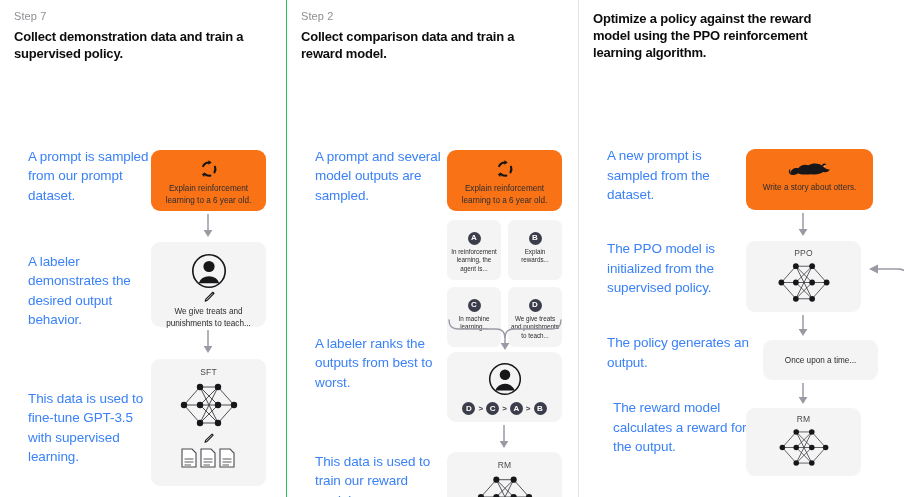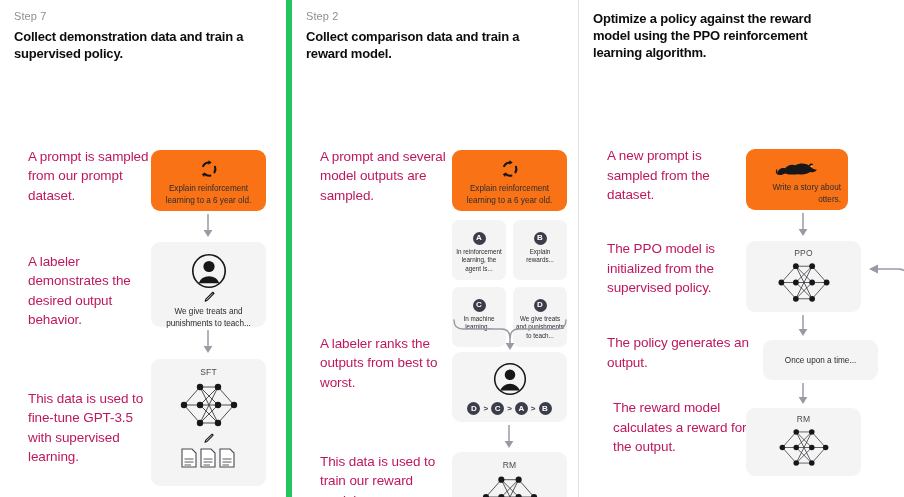--- a/index.html
+++ b/index.html
@@ -11,21 +11,21 @@
     overflow: hidden;
   }
   .board { position: relative; width: 904px; height: 497px; display: flex; }
 
   .col {
     position: relative;
     height: 497px;
     padding: 10px 14px 0 14px;
   }
   .col-1 { width: 286px; }
-  .col-2 { width: 292px; border-left: 6px solid #22c55e; }
+  .col-2 { width: 292px; border-left: 1px solid #22c55e; }
   .col-3 { width: 326px; border-left: 1px solid #e3e3e3; }
 
   .step-label {
     font-size: 11px;
     color: #8e8e93;
     letter-spacing: .1px;
     margin-bottom: 6px;
   }
   .step-title {
     font-size: 13px;
@@ -36,21 +36,21 @@
     max-width: 255px;
   }
 
   
   .body { position: relative; margin-top: 0; }
 
   .caption {
     position: absolute;
     font-size: 13.5px;
     line-height: 1.42;
-    color: #be185d;
+    color: #3b82f6;
     letter-spacing: -.1px;
   }
 
   .card {
     background: #f4f4f4;
     border-radius: 9px;
     text-align: center;
     position: relative;
   }
   .card.green { background: #f97316; }
@@ -350,21 +350,21 @@
   <div class="col col-3">
     <div class="step-title">Optimize a policy against the reward model using the PPO reinforcement learning algorithm.</div>
 
     <div class="body">
 
       <div class="caption" style="left:14px; top:85px; width:135px;">A new prompt is sampled from the dataset.</div>
       <div class="caption" style="left:14px; top:178px; width:140px;">The PPO model is initialized from the supervised policy.</div>
       <div class="caption" style="left:14px; top:272px; width:145px;">The policy generates an output.</div>
       <div class="caption" style="left:20px; top:337px; width:140px;">The reward model calculates a reward for the output.</div>
 
-      <div class="card green" style="position:absolute; left:153px; top:88px; width:102px; height:61px; padding-top:10px;text-align:right;">
+      <div class="card green" style="position:absolute; left:153px; top:88px; width:127px; height:61px; padding-top:10px;">
         <span>
           <svg width="44" height="20" viewBox="0 0 60 26" style="margin:0 auto 3px;">
             <path d="M3 20 C4 13 9 11 14 12 C17 8 22 6 28 8 C34 4 44 5 48 10 C52 13 55 15 57 13 C56 17 52 18 48 17 C44 20 38 21 32 20 C26 21 19 21 14 19 C10 21 6 22 3 20 Z" fill="#17171a"></path>
             <path d="M46 8 C48 5 51 5 52 7 C51 8 49 9 47 9 Z" fill="#17171a"></path>
             <circle cx="50" cy="9" r="0.9" fill="#d9f7d2"></circle>
             <path d="M3 20 C0 18 1 14 3 13 C3 15 3 18 4 20 Z" fill="#17171a"></path>
           </svg>
         </span>
         <div class="card-text">Write a story about otters.</div>
       </div>

